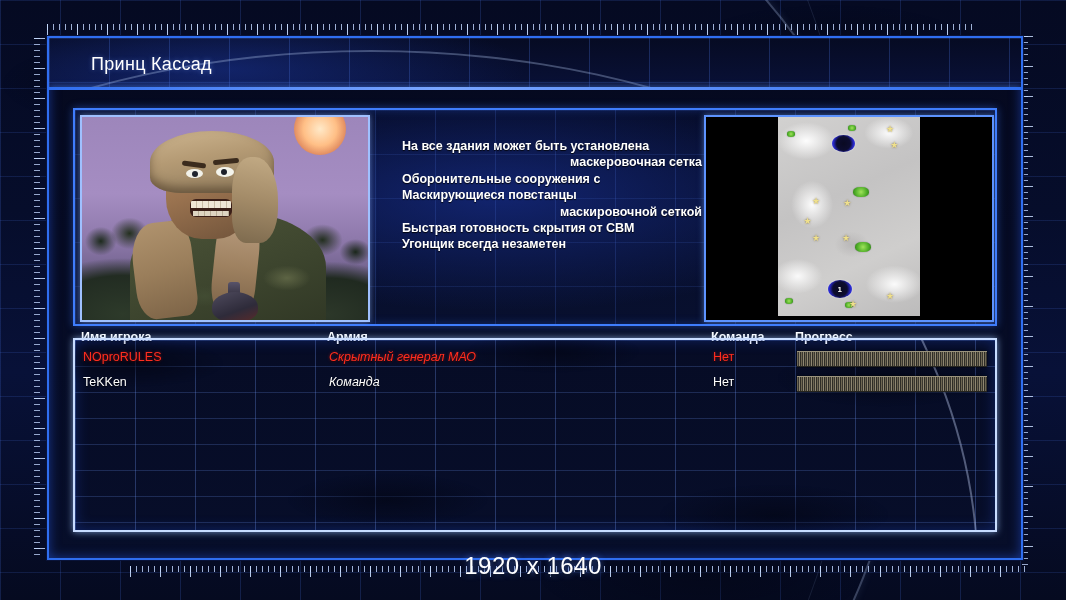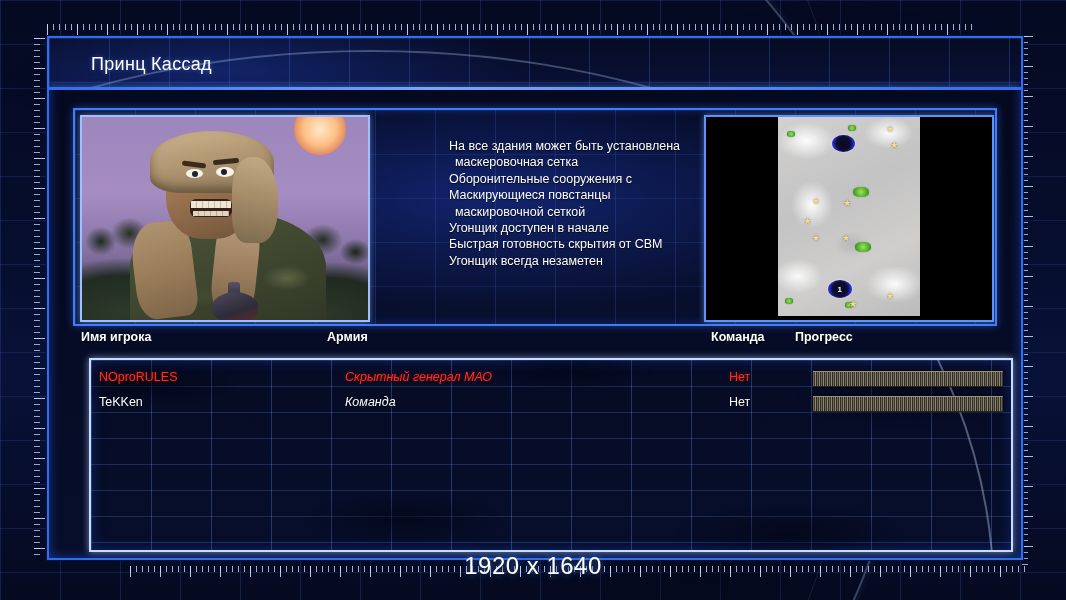--- a/index.html
+++ b/index.html
@@ -177,26 +177,25 @@
     background:repeating-linear-gradient(to right,#efe7d6 0 5px,#c9bda6 5px 6px);}
   .p-teeth2{position:absolute;left:3px;bottom:1px;width:36px;height:5px;
     background:repeating-linear-gradient(to right,#ded5c2 0 5px,#b8ad96 5px 6px);}
   .p-flask{position:absolute;left:130px;bottom:-2px;width:46px;height:30px;border-radius:50% 50% 42% 42%;
     background:linear-gradient(160deg,#4f4b5e 0%,#2e2b3a 60%,#5a2a2a 100%);}
   .p-flaskneck{position:absolute;left:146px;bottom:24px;width:12px;height:14px;border-radius:3px;
     background:linear-gradient(180deg,#58536a,#35313f);}
 
   .desc{
     position:absolute;left:327px;top:28px;width:300px;
-    color:#ffffff;font-size:12.5px;line-height:16.4px;font-weight:normal;
+    color:#ffffff;font-size:12.5px;line-height:16.4px;font-weight:bold;
     text-shadow:0 1px 1px rgba(0,0,0,.85);
-    margin-left:47px;
   }
   .desc div{white-space:nowrap;}
-  .desc div.ind{padding-left:6px;}
+  .desc div.ind{padding-left:6px;text-align:right;}
 
   
   .minimap-frame{
     position:absolute;left:629px;top:5px;width:286px;height:203px;
     border:2px solid #5d93ff;background:#000;
     box-shadow:0 0 6px rgba(120,170,255,.55);overflow:hidden;
   }
   .minimap{
     position:absolute;left:72px;top:0;width:142px;height:199px;
     background:
@@ -228,29 +227,28 @@
     color:#ffffff;font-size:12.5px;font-weight:bold;
     text-shadow:0 1px 1px rgba(0,0,0,.8);
   }
   .list-head span{position:absolute;top:0;}
   .col-name{left:8px;}
   .col-army{left:254px;}
   .col-team{left:638px;}
   .col-prog{left:722px;}
 
   .list-panel{
-    position:absolute;left:24px;top:320px;width:920px;height:190px;
+    position:absolute;left:24px;top:300px;width:920px;height:190px;
     border:2px solid #c8dcff;
     background:
       radial-gradient(ellipse 480px 150px at 42% 40%, rgba(26,48,150,.85), rgba(0,0,0,0) 78%),
       linear-gradient(180deg,#0a1votes 0%,#0b1449 100%),
       linear-gradient(180deg,#0b1242 0%,#0b1449 100%);
     box-shadow:0 0 7px rgba(160,200,255,.7), 0 0 14px rgba(30,70,200,.4) inset;
     overflow:hidden;
-    margin-left:16px;
   }
   .list-panel .lgrid{
     position:absolute;inset:0;
     background-image:
       repeating-linear-gradient(to right, rgba(110,150,245,.30) 0 1px, transparent 1px 60px),
       repeating-linear-gradient(to bottom, rgba(110,150,245,.22) 0 1px, transparent 1px 26px);
   }
   .list-panel .larc{
     position:absolute;left:-190px;top:-306px;width:1090px;height:1090px;
     border:2px solid rgba(185,200,235,.42);border-radius:50%;
@@ -347,21 +345,20 @@
           <div class="p-flask"></div>
         </div>
       </div>
 
       <div class="desc">
           <div>На все здания может быть установлена</div>
           <div class="ind">маскеровочная сетка</div>
           <div>Оборонительные сооружения с</div>
           <div>Маскирующиеся повстанцы</div>
           <div class="ind">маскировочной сеткой</div>
-          <div>Угонщик доступен в начале</div>
           <div>Быстрая готовность скрытия от СВМ</div>
           <div>Угонщик всегда незаметен</div>
         </div>
 
       <div class="minimap-frame">
         <div class="minimap">
             <div class="mm-green" style="position: absolute; left: 53%; top: 35%; width: 16px; height: 10px;"></div>
             <div class="mm-green" style="position: absolute; left: 54%; top: 63%; width: 16px; height: 10px;"></div>
             <div class="mm-green" style="position: absolute; left: 6%; top: 7%; width: 8px; height: 6px;"></div>
             <div class="mm-green" style="position: absolute; left: 49%; top: 4%; width: 8px; height: 6px;"></div>

